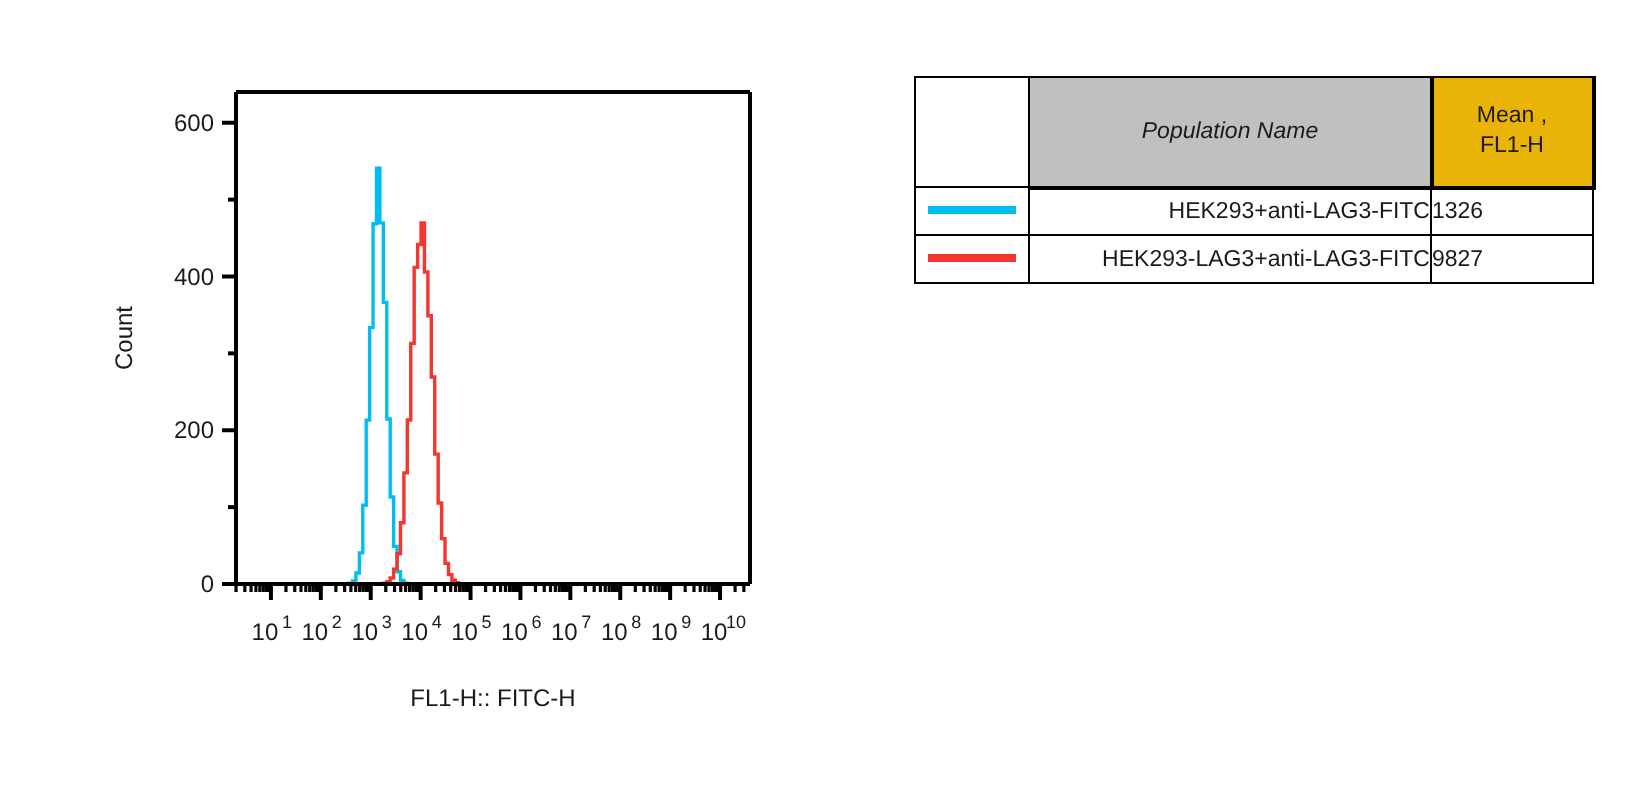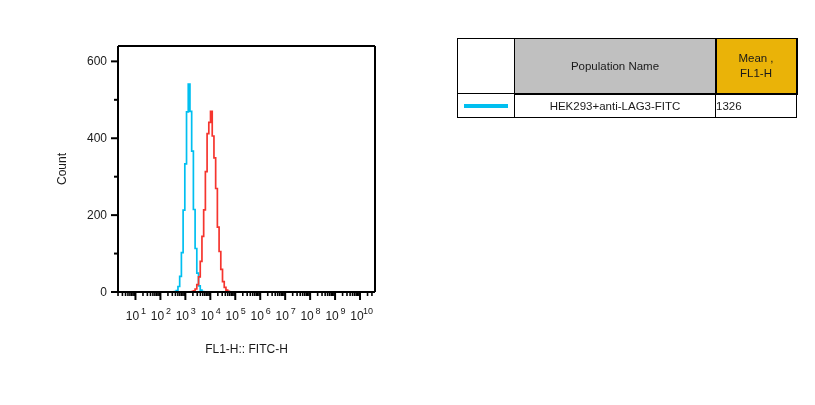--- a/index.html
+++ b/index.html
@@ -81,20 +81,21 @@
   th.hdr-popname {
     background: #c0c0c0;
     height: 54px;
     font-weight: normal;
     border-top: 2px solid #e8e8e8;
     border-left: 2px solid #e8e8e8;
     border-right: 2px solid #7a7a7a;
     border-bottom: 2px solid #7a7a7a;
     outline: 1px solid #000;
     outline-offset: 0px;
+    font-style: italic;
   }
   th.hdr-mean {
     background: #eab308;
     width: 80px;
     height: 54px;
     text-align: center;
     font-weight: normal;
     padding-left: 5px;
     line-height: 15px;
     border-top: 2px solid #e8e8e8;
@@ -105,21 +106,21 @@
     margin-top: 28px;
   }
   td.cell-swatch {
     width: 56px;
     height: 23px;
     text-align: center;
   }
   td.cell-name {
     padding-left: 6px;
     height: 23px;
-    text-align: center;
+    text-align: right;
     white-space: nowrap;
     margin-top: 42px;
   }
   td.cell-mean {
     width: 80px;
     height: 23px;
     text-align: left;
     padding-right: 6px;
   }
   .swatch-line {
@@ -311,15 +312,20 @@
           <span>FL1-H</span>
         </th>
       </tr>
     </thead>
     <tbody id="legend-body">
         <tr>
           <td class="cell-swatch"><span class="swatch-line" style="background: rgb(0, 191, 240);"></span></td>
           <td class="cell-name">HEK293+anti-LAG3-FITC</td>
           <td class="cell-mean">1326</td>
         </tr>
+        <tr>
+          <td class="cell-swatch"><span class="swatch-line" style="background: rgb(245, 53, 46);"></span></td>
+          <td class="cell-name">HEK293-LAG3+anti-LAG3-FITC</td>
+          <td class="cell-mean">9827</td>
+        </tr>
       </tbody>
   </table>
 </div>
 
 </body></html>

